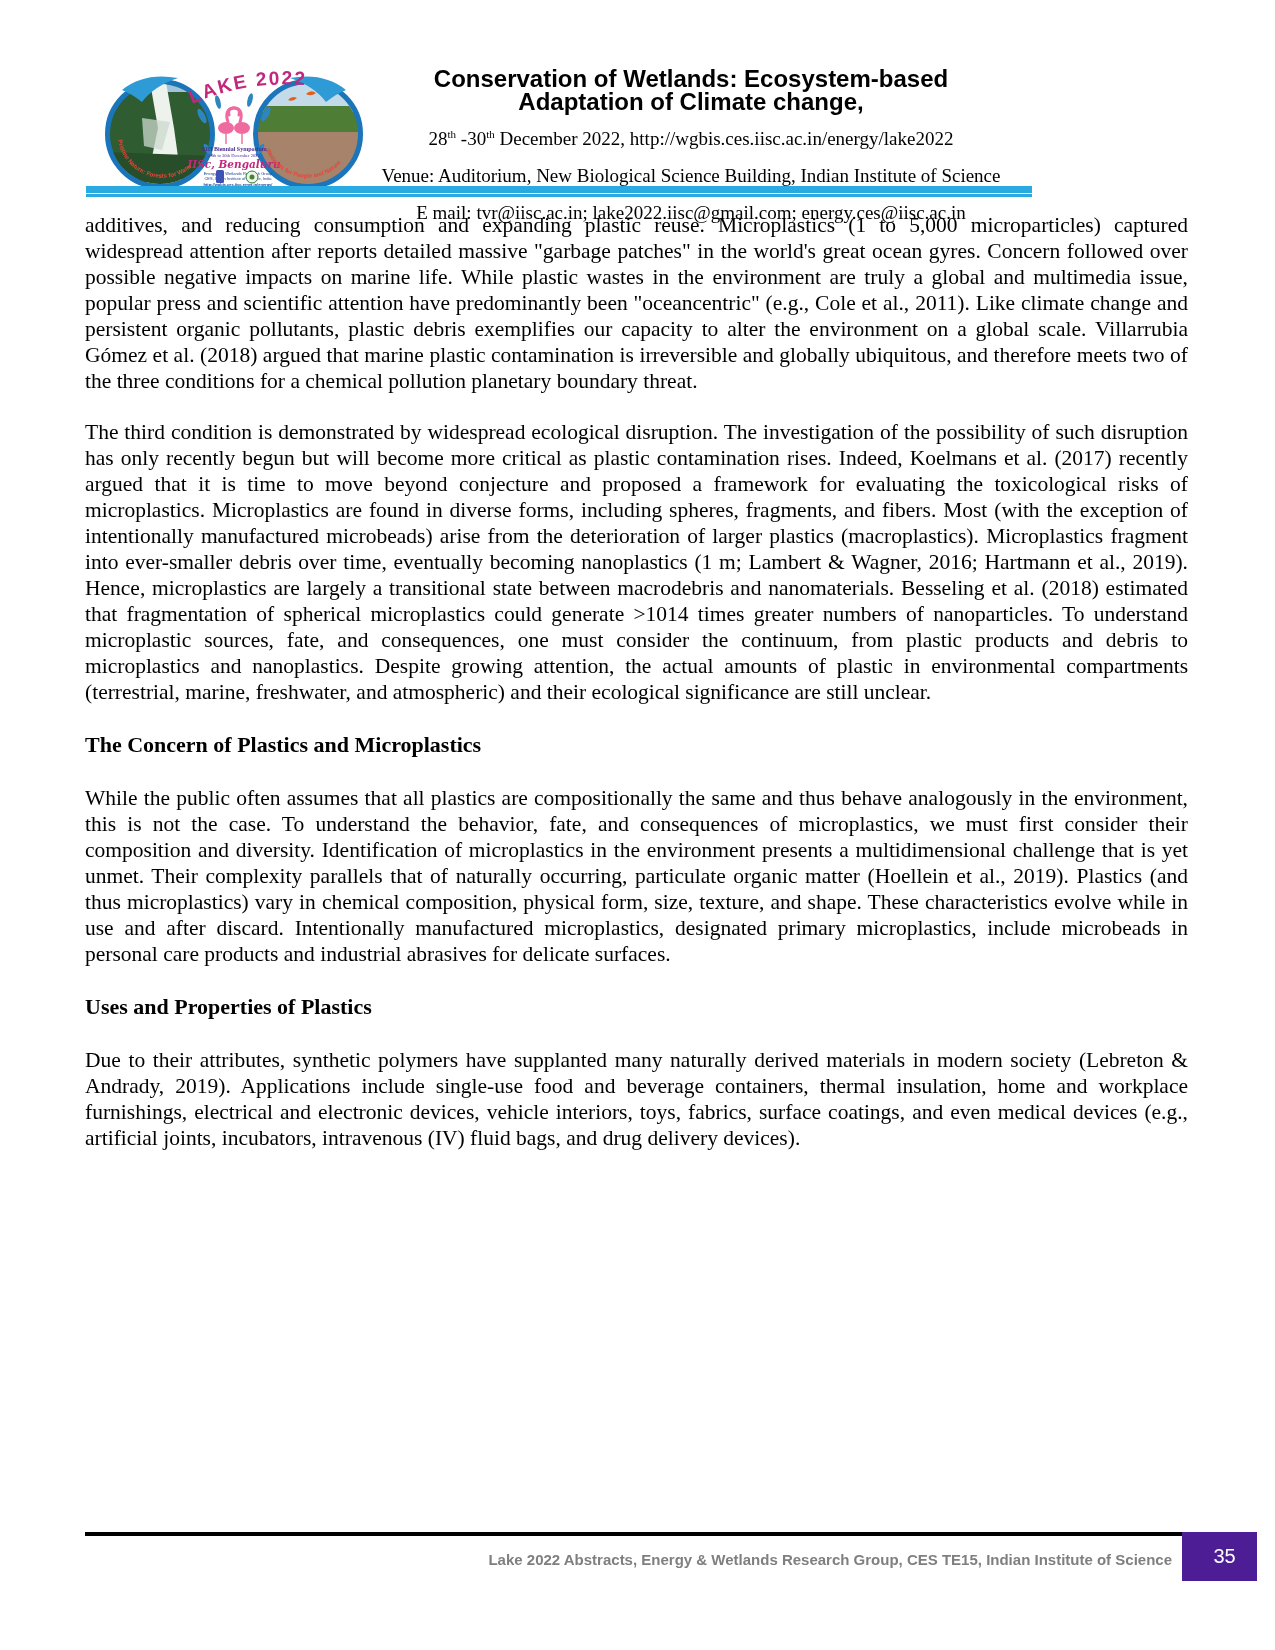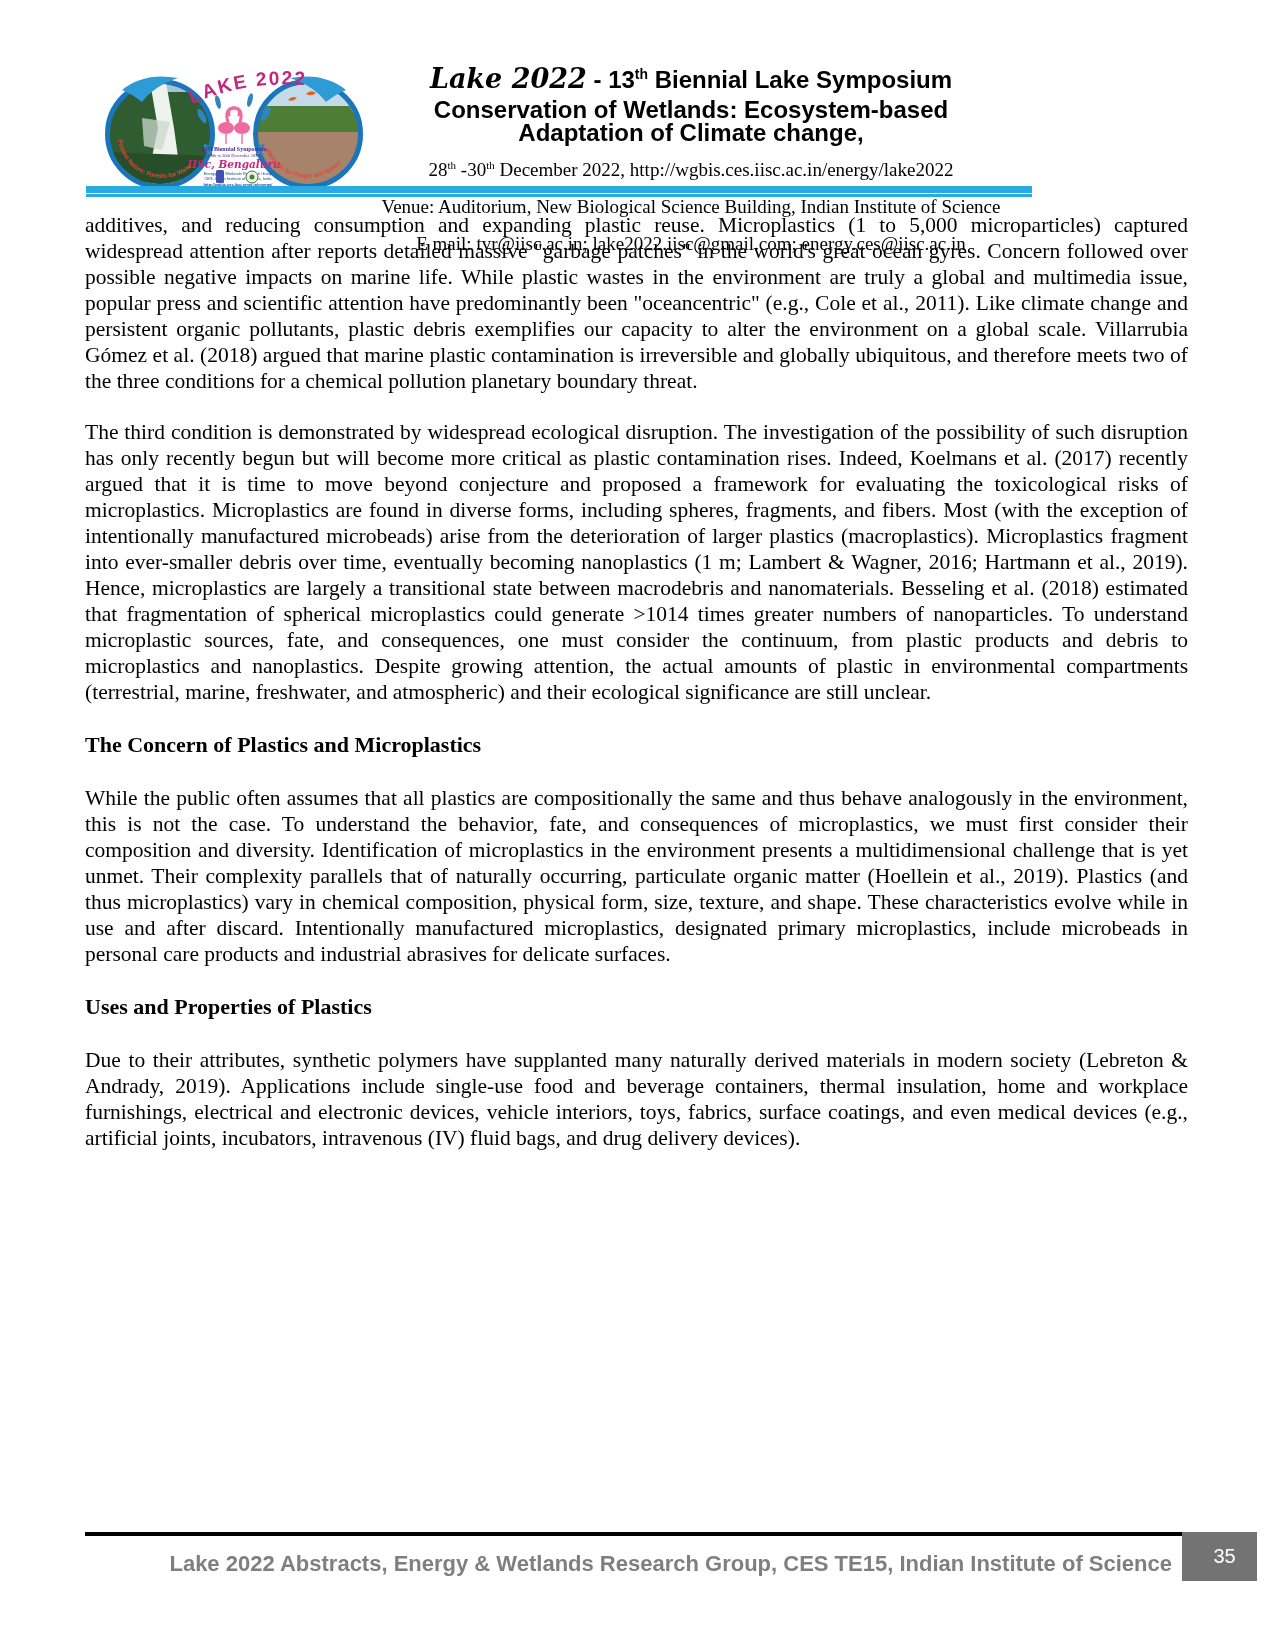--- a/index.html
+++ b/index.html
@@ -35,24 +35,24 @@
   }
   .section-heading {
     font-size:22px; line-height:30px; font-weight:bold;
     margin:10px 0 25px 0;
   }
 
   
   .footer-line { position:absolute; top:1532px; left:85px; width:1097px; height:4px; background:#000; }
   .footer-text {
     position:absolute; top:1551px; left:85px; right:103px; text-align:right;
-    font-family:"Liberation Sans", sans-serif; font-weight:bold; font-size:22px; color:#7f7f7f;
+    font-family:"Liberation Sans", sans-serif; font-weight:bold; font-size:15px; color:#7f7f7f;
   }
   .page-num-box {
-    position:absolute; top:1532px; left:1182px; width:75px; height:49px; background:#737373;
+    position:absolute; top:1532px; left:1182px; width:75px; height:49px; background:#4c1d95;
     color:#fff; font-family:"Liberation Sans", sans-serif; font-size:20px;
     display:flex; align-items:center; justify-content:center; padding-left:10px; box-sizing:border-box;
   }
 
   :root { --cyan:#29ABE2; }
 </style>
 </head>
 <body>
 
 <div class="page">
@@ -134,26 +134,20 @@
       </text>
 
       <g>
         <rect x="116" y="114" width="8" height="13" rx="1.5" fill="#3F51B5"></rect>
         <circle cx="152" cy="121" r="6" fill="#EAF4EA" stroke="#2E7D32" stroke-width="1"></circle>
         <circle cx="152" cy="121" r="2.5" fill="#4E7E35"></circle>
       </g>
     </svg>
 
     <div class="header-text">
-      <div class="title-line">
-        <span class="title-script">Lake 2022</span>
-        <span>-</span>
-        <span><span>13</span><sup>th</sup></span>
-        <span>Biennial Lake Symposium</span>
-      </div>
       <div class="subtitle">Conservation of Wetlands: Ecosystem-based Adaptation of Climate change,</div>
       <div class="hline"><span>28</span><sup>th</sup>
         <span>-30</span><sup>th</sup>
         <span>December 2022, http://wgbis.ces.iisc.ac.in/energy/lake2022</span></div>
       <div class="hline">Venue: Auditorium, New Biological Science Building, Indian Institute of Science</div>
       <div class="hline">E mail: tvr@iisc.ac.in; lake2022.iisc@gmail.com; energy.ces@iisc.ac.in</div>
     </div>
   </header>
 
   <div class="divider"></div>

